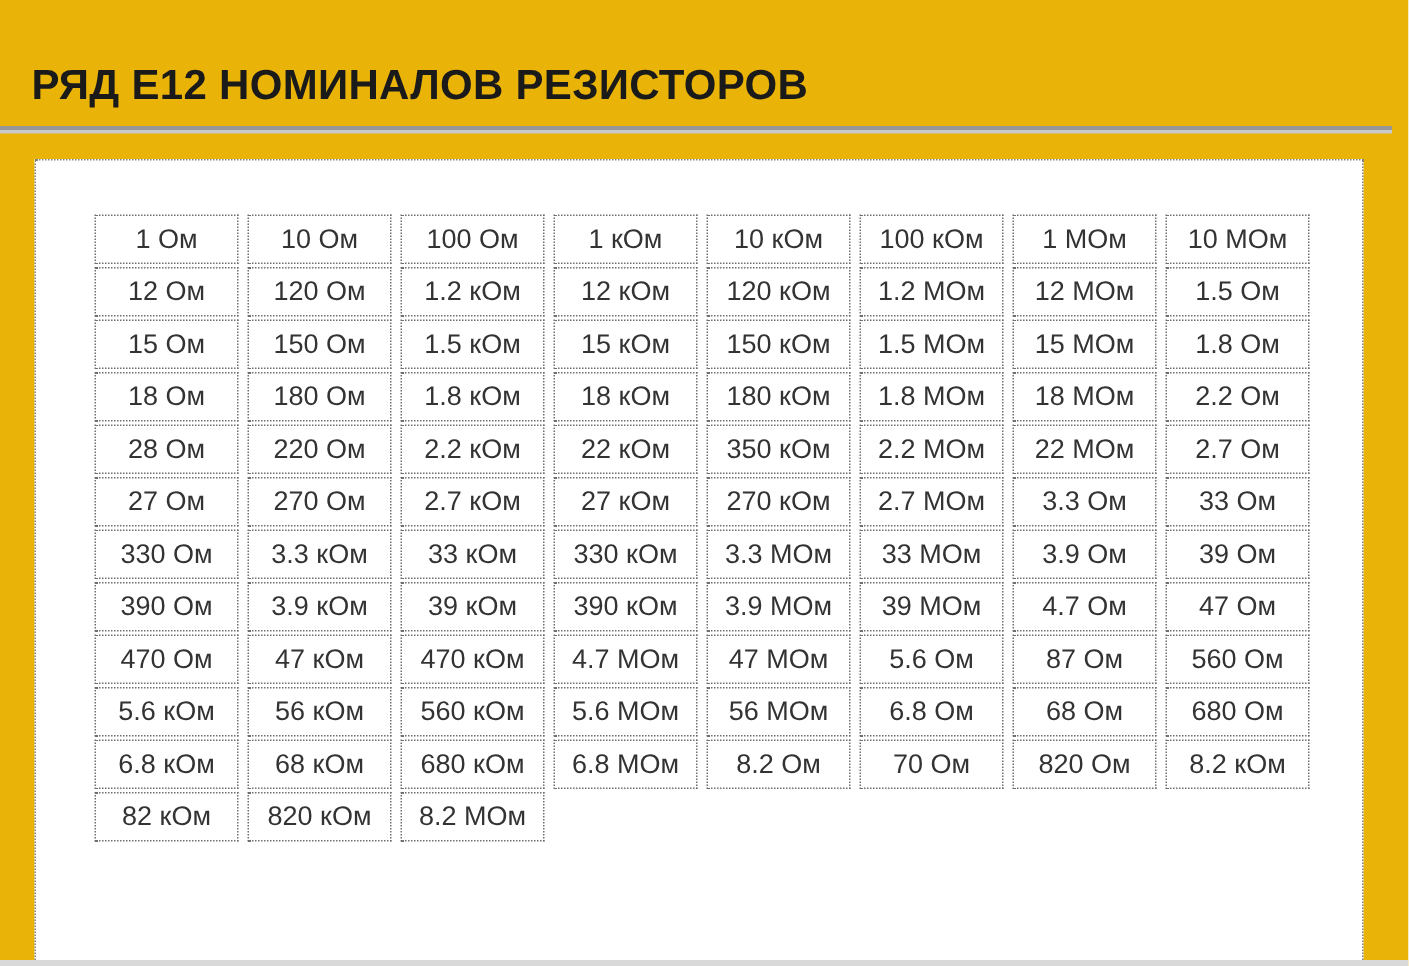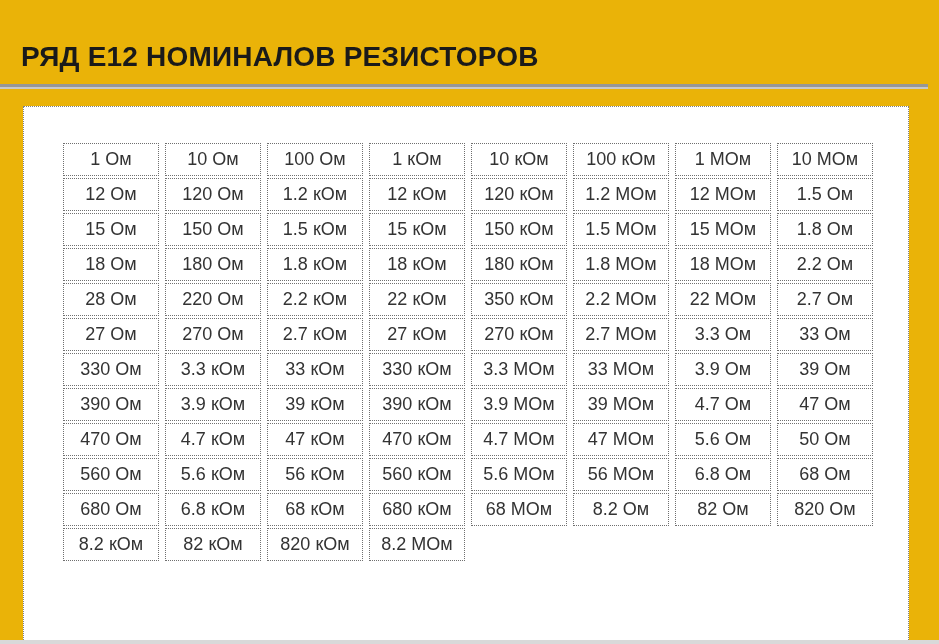--- a/index.html
+++ b/index.html
@@ -146,42 +146,41 @@
       <div class="cell">39 Ом</div>
       <div class="cell">390 Ом</div>
       <div class="cell">3.9 кОм</div>
       <div class="cell">39 кОм</div>
       <div class="cell">390 кОм</div>
       <div class="cell">3.9 МОм</div>
       <div class="cell">39 МОм</div>
       <div class="cell">4.7 Ом</div>
       <div class="cell">47 Ом</div>
       <div class="cell">470 Ом</div>
-      <div class="cell">4.7 кОм</div>
       <div class="cell">47 кОм</div>
       <div class="cell">470 кОм</div>
       <div class="cell">4.7 МОм</div>
       <div class="cell">47 МОм</div>
       <div class="cell">5.6 Ом</div>
-      <div class="cell">50 Ом</div>
+      <div class="cell">87 Ом</div>
       <div class="cell">560 Ом</div>
       <div class="cell">5.6 кОм</div>
       <div class="cell">56 кОм</div>
       <div class="cell">560 кОм</div>
       <div class="cell">5.6 МОм</div>
       <div class="cell">56 МОм</div>
       <div class="cell">6.8 Ом</div>
       <div class="cell">68 Ом</div>
       <div class="cell">680 Ом</div>
       <div class="cell">6.8 кОм</div>
       <div class="cell">68 кОм</div>
       <div class="cell">680 кОм</div>
-      <div class="cell">68 МОм</div>
+      <div class="cell">6.8 МОм</div>
       <div class="cell">8.2 Ом</div>
-      <div class="cell">82 Ом</div>
+      <div class="cell">70 Ом</div>
       <div class="cell">820 Ом</div>
       <div class="cell">8.2 кОм</div>
       <div class="cell">82 кОм</div>
       <div class="cell">820 кОм</div>
       <div class="cell">8.2 МОм</div>
     </div>
 
   <div class="bottom-bar"></div>
 
 </div>

